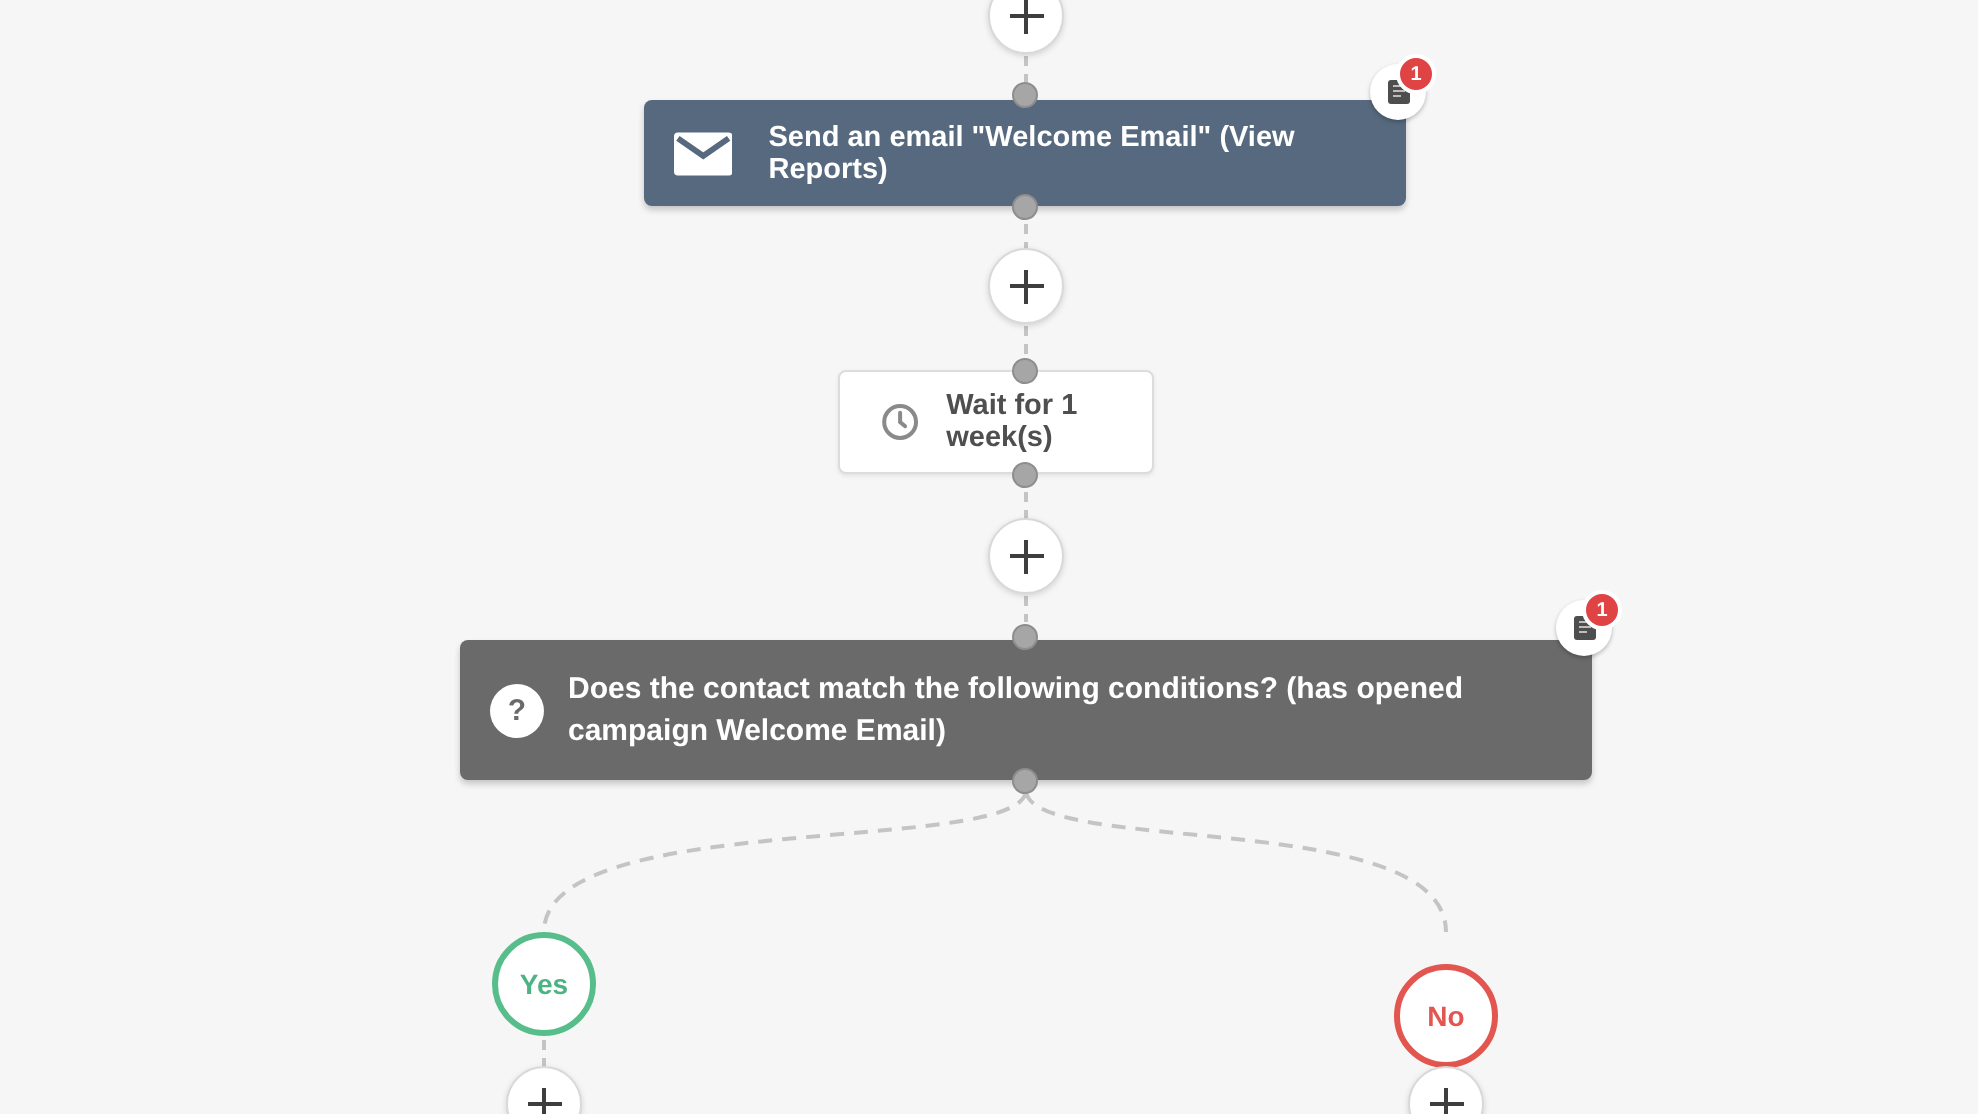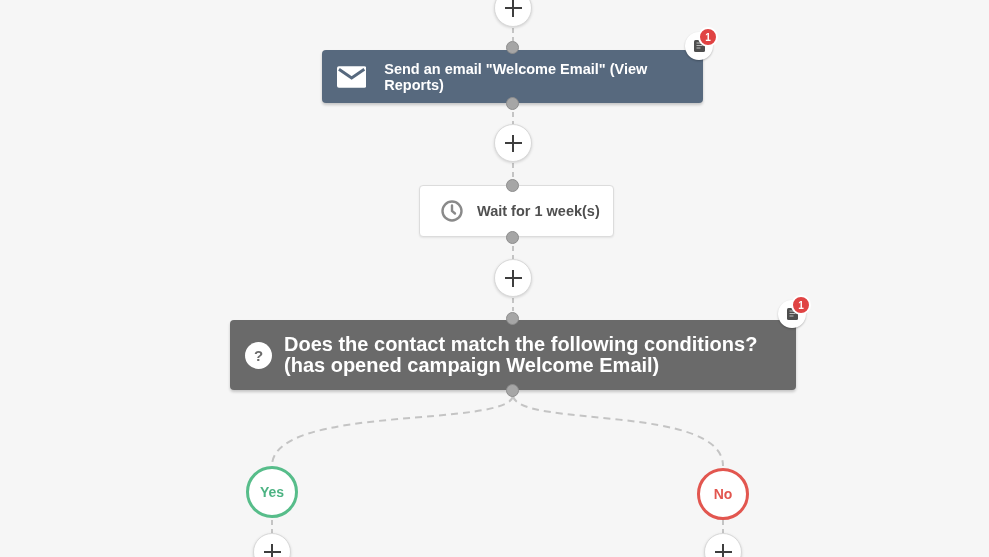--- a/index.html
+++ b/index.html
@@ -35,30 +35,30 @@
   .node{
     position:absolute;border-radius:4px;display:flex;align-items:center;
     box-sizing:border-box;cursor:pointer;z-index:4;
   }
   .node-email{
     left:322px;top:50px;width:381px;height:53px;background:#57697e;
     box-shadow:0 2px 3px rgba(0,0,0,.2);padding-left:15px;
   }
   .node-email .label{color:#fff;font-weight:bold;font-size:14.5px;margin-left:18px;}
   .node-wait{
-    left:419px;top:185px;width:195px;height:52px;background:#fff;
+    left:419px;top:185px;width:158px;height:52px;background:#fff;
     border:1px solid #dcdcdc;box-shadow:0 1px 2px rgba(0,0,0,.08);padding-left:20px;
   }
   .node-wait .label{color:#4f4f4f;font-weight:bold;font-size:14.5px;margin-left:13px;}
   .node-cond{
     left:230px;top:320px;width:566px;height:70px;background:#6a6a6a;
     box-shadow:0 2px 3px rgba(0,0,0,.2);padding-left:15px;
   }
   .node-cond .label{
-    color:#fff;font-weight:bold;font-size:20px;line-height:21px;
+    color:#fff;font-weight:bold;font-size:15px;line-height:21px;
     margin-left:12px;width:505px;
   }
   .qicon{
     width:27px;height:27px;border-radius:50%;background:#fff;flex:none;
     display:flex;align-items:center;justify-content:center;
     color:#6a6a6a;font-weight:bold;font-size:15px;
   }
   
   .badge-note{
     position:absolute;width:28px;height:28px;border-radius:50%;background:#fff;
@@ -72,21 +72,21 @@
     display:flex;align-items:center;justify-content:center;cursor:pointer;
   }
   
   .branch-circle{
     position:absolute;width:52px;height:52px;border-radius:50%;background:#fff;
     box-sizing:border-box;z-index:6;
     display:flex;align-items:center;justify-content:center;
     font-weight:bold;font-size:14px;
   }
   .branch-yes{left:246px;top:466px;border:3px solid #57bd8a;color:#4db383;}
-  .branch-no{left:697px;top:468px;border:3px solid #e2564f;color:#e2564f;}
+  .branch-no{left:697px;top:482px;border:3px solid #e2564f;color:#e2564f;}
   .branch-svg{position:absolute;left:0;top:0;z-index:1;pointer-events:none;}
 </style>
 </head>
 <body>
 
 <div class="canvas">
 
   <svg class="branch-svg" width="989" height="557">
     <path d="M513,396 C507,428 272,404 272,466" fill="none" stroke="#c4c4c4" stroke-width="2" stroke-dasharray="7,5"></path>
     <path d="M513,396 C519,428 723,404 723,466" fill="none" stroke="#c4c4c4" stroke-width="2" stroke-dasharray="7,5"></path>

